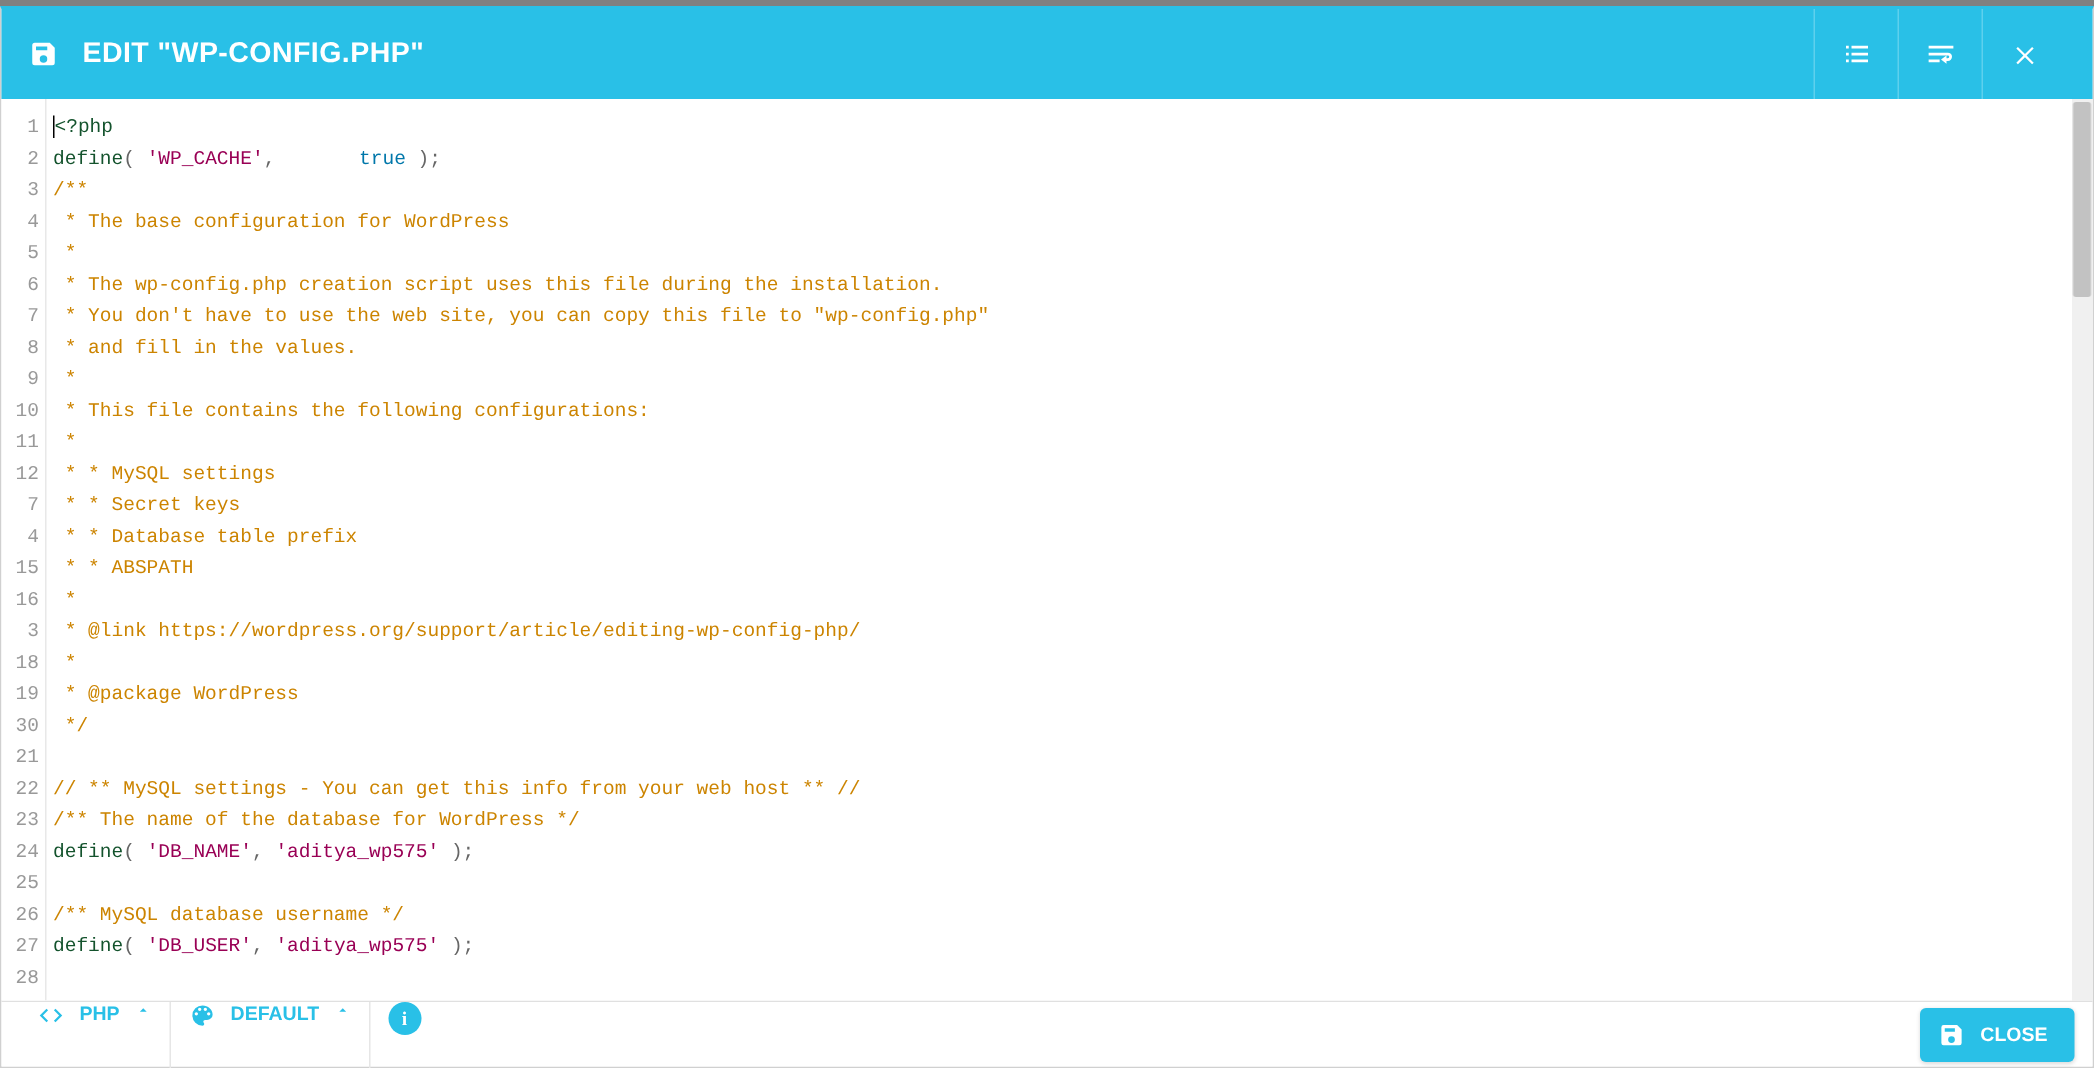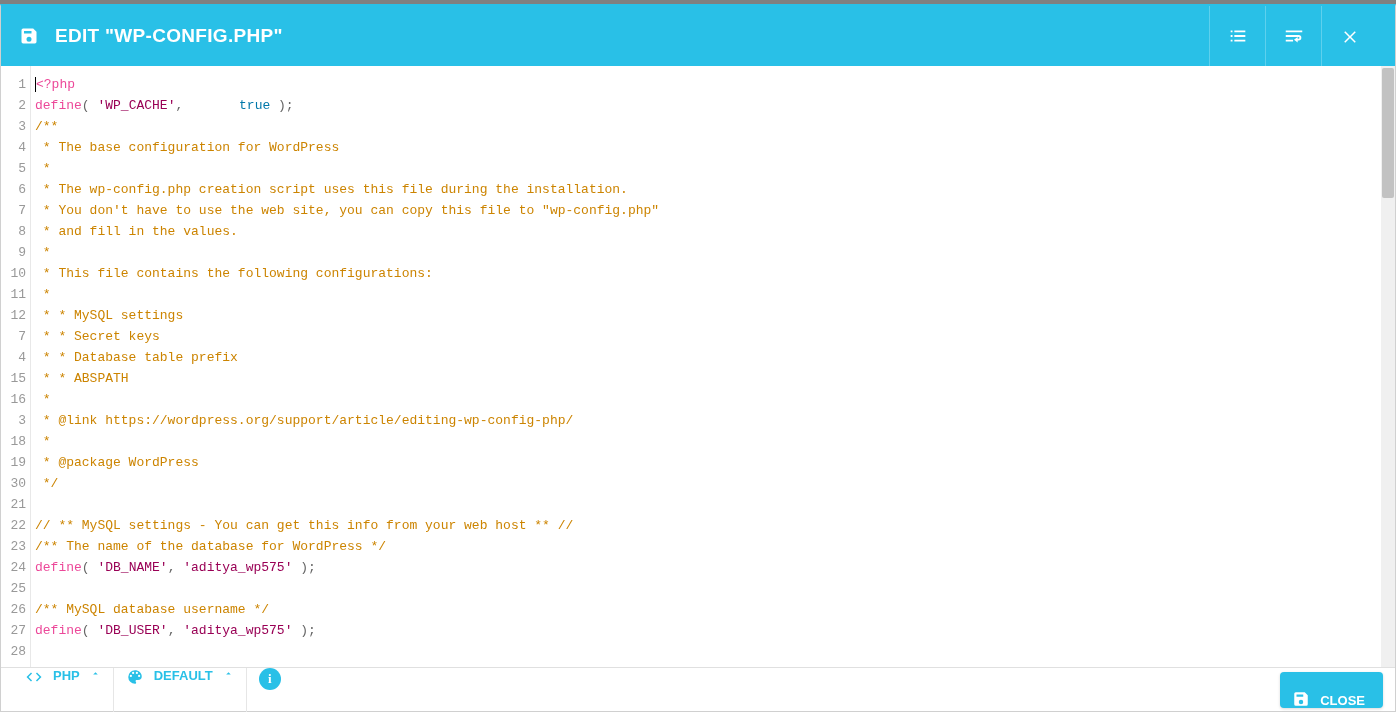--- a/index.html
+++ b/index.html
@@ -76,21 +76,21 @@
     background: #f0f0f0;
   }
   .scrollbar-thumb {
     position: absolute;
     right: 1px; top: 2px;
     width: 12px; height: 130px;
     background: #c2c2c2;
     border-radius: 2px;
   }
 
-  .tok-kw   { color: #ec4899; }
+  .tok-kw   { color: #14532d; }
   .tok-str  { color: #990055; text-align: right; }
   .tok-bool { color: #0077aa; margin-left: 48px; }
   .tok-cmt  { color: #cc8400; }
   .tok-punc { color: #666; }
   .cursor-mark { border-left: 1px solid #000; display:inline-block; height: 15px; vertical-align: text-bottom; }
 
   .footer {
     height: 44px;
     border-top: 1px solid #e0e0e0;
     background: #fff;
@@ -117,21 +117,21 @@
     font-family: Georgia, serif; font-weight: bold; font-size: 13px;
   }
   .footer .spacer { flex: 1; }
   .close-btn {
     background: #29c0e7;
     color: #fff;
     border: none;
     border-radius: 4px;
     height: 36px;
     padding: 0 18px 0 12px;
-    display: flex; align-items: flex-end; gap: 10px;
+    display: flex; align-items: center; gap: 10px;
     font-size: 13px; font-weight: 700;
     cursor: pointer;
     box-shadow: 0 1px 3px rgba(0,0,0,0.15);
   }
   .chev { font-size: 12px; }
 </style>
 </head>
 <body>
 
 <div class="window">

